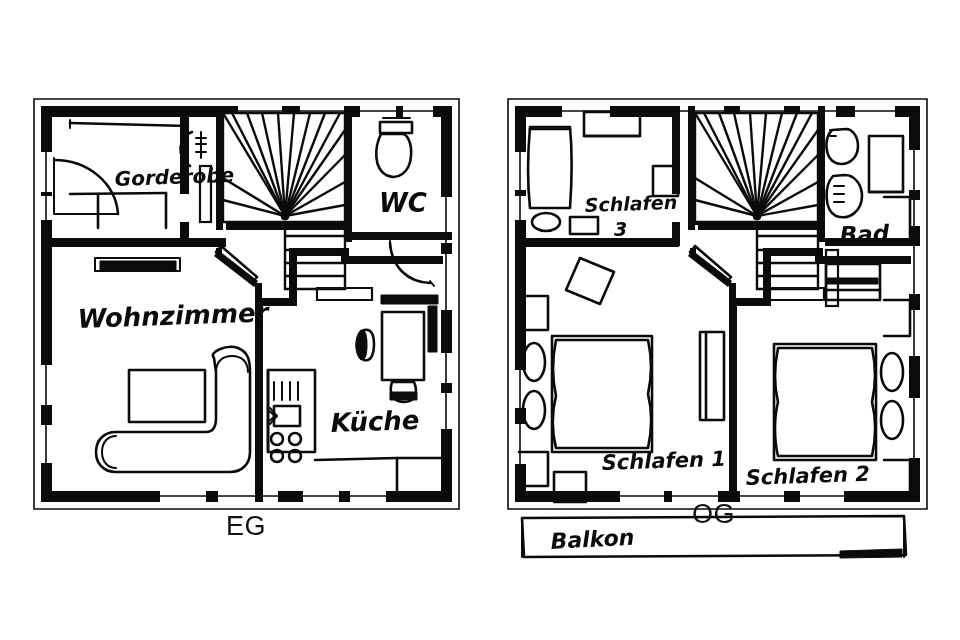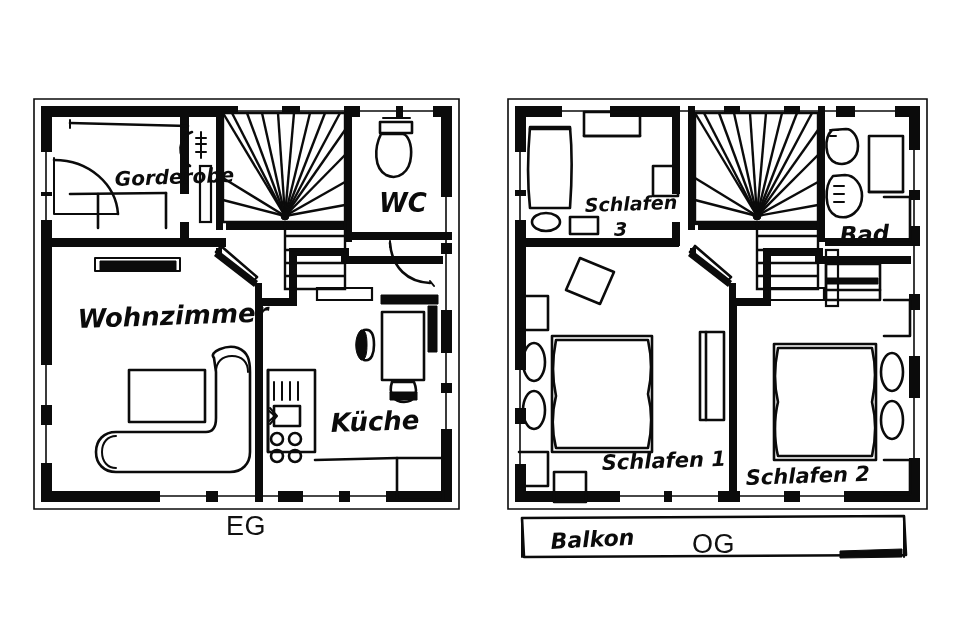--- a/index.html
+++ b/index.html
@@ -30,21 +30,21 @@
   .floor-label {
     position: absolute;
     font-family: "Liberation Sans", sans-serif;
     font-size: 27px;
     font-weight: 400;
     color: #111111;
     letter-spacing: 0.5px;
     white-space: nowrap;
   }
   #eg-label { left: 226px; top: 511px; }
-  #og-label { left: 692px; top: 529px; }
+  #og-label { left: 692px; top: 499px; }
   .hand {
     font-family: "DejaVu Sans", sans-serif;
     fill: #0b0b0b;
     font-style: italic;
     font-weight: 600;
   }
 </style>
 </head>
 <body>
 

